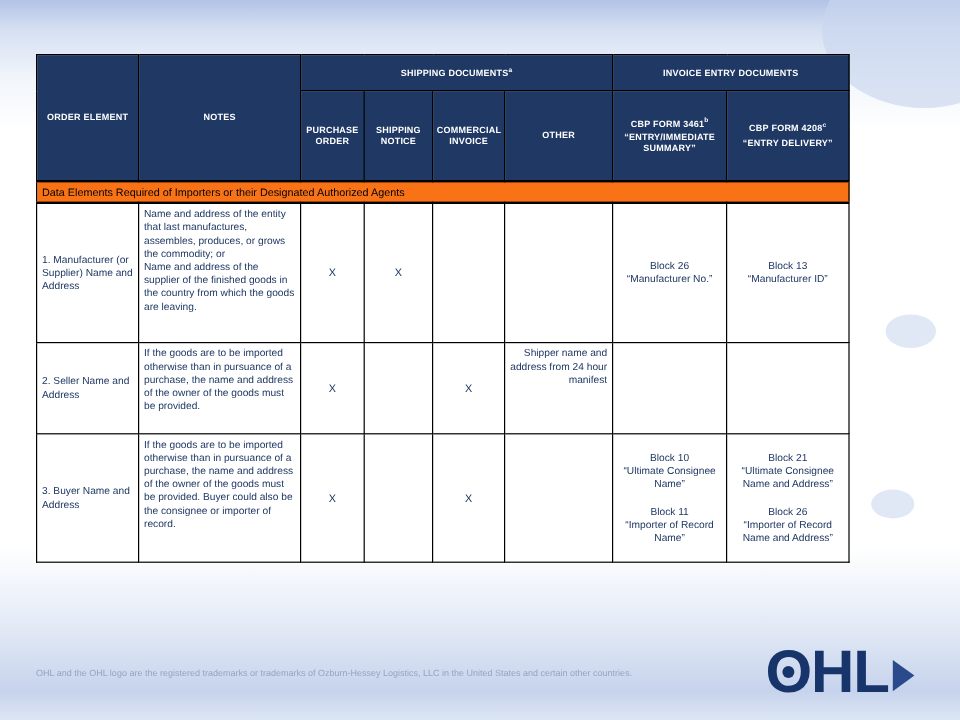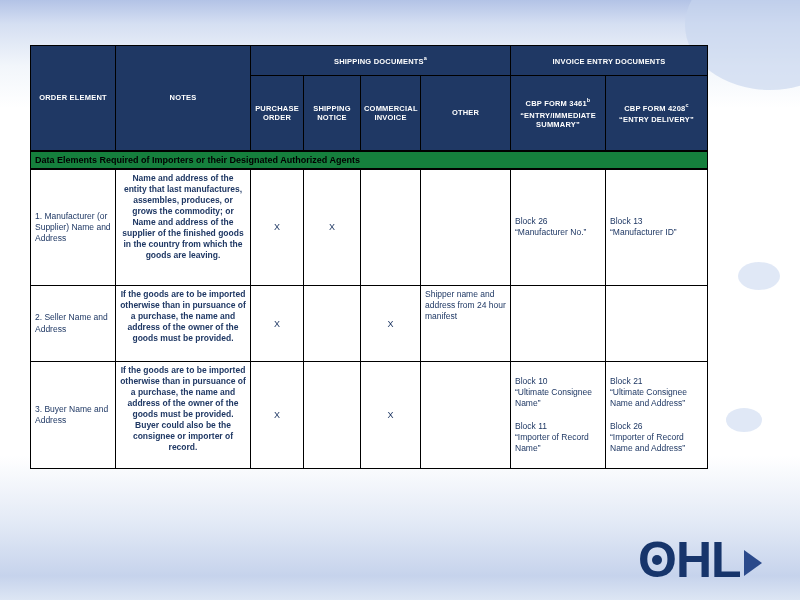--- a/index.html
+++ b/index.html
@@ -26,33 +26,33 @@
     background:#1f3864; color:#ffffff;
     font-size:7.5px; font-weight:bold; text-align:center;
     vertical-align:middle; padding:2px 3px; letter-spacing:.2px;
   }
   .doc thead sup { font-size:5.5px; vertical-align:super; }
   .doc thead .quote { margin-top:3px; }
   tr.hdr-top { height:30px; }
   tr.hdr-sub { height:75px; }
 
   td.section {
-    font-size:9px; font-weight:bold; color:#000;
-    padding:3px 4px; background:#15803d;
+    font-size:9px; font-weight:normal; color:#000;
+    padding:3px 4px; background:#f97316;
     border-top:2px solid #000; border-bottom:2px solid #000;
   }
   tr.r1 { height:117px; }
   tr.r2 { height:76px; }
   tr.r3 { height:107px; }
 
   td.cell-element { font-size:8.5px; padding:3px 4px; vertical-align:middle; text-align:left; white-space:pre-line; line-height:1.3;border-radius:29px; }
-  td.cell-notes   { font-size:8.5px; padding:3px 4px; vertical-align:top;    text-align:center; white-space:pre-line; line-height:1.3;font-weight:bold; }
+  td.cell-notes   { font-size:8.5px; padding:3px 4px; vertical-align:top;    text-align:left; white-space:pre-line; line-height:1.3; }
   td.cell-x       { font-size:9px;   text-align:center; vertical-align:middle; }
-  td.cell-other   { font-size:8.5px; padding:3px 4px; vertical-align:top;    text-align:left; line-height:1.3; }
-  td.cell-cbp     { font-size:8.5px; padding:3px 4px; vertical-align:middle; text-align:left; white-space:pre-line; line-height:1.3;margin-top:19px; }
+  td.cell-other   { font-size:8.5px; padding:3px 4px; vertical-align:top;    text-align:right; line-height:1.3; }
+  td.cell-cbp     { font-size:8.5px; padding:3px 4px; vertical-align:middle; text-align:center; white-space:pre-line; line-height:1.3;margin-top:19px; }
 
   .footer { position:absolute; left:30px; top:555px; z-index:3; color:#94a5c2; font-size:7.5px; line-height:1.55; }
 
   .logo { position:absolute; left:638px; top:535px; z-index:3; display:flex; align-items:center; }
   .logo-text { font-size:50px; font-weight:bold; color:#17356b; line-height:1; letter-spacing:-1px; }
   .logo-dot { position:absolute; left:14px; top:20px; width:10px; height:10px; border-radius:50%; background:#17356b; }
   .logo-arrow {
     width:0; height:0; margin-left:3px; margin-top:6px;
     border-top:13px solid transparent; border-bottom:13px solid transparent;
     border-left:18px solid #2b4a8b;
@@ -147,19 +147,20 @@
       <td class="cell-cbp">Block 21
 “Ultimate Consignee Name and Address”
 
 Block 26
 “Importer of Record Name and Address”</td>
     </tr>
   </tbody>
 </table>
 
 <div class="footer">
+  <div>OHL and the OHL logo are the registered trademarks or trademarks of Ozburn-Hessey Logistics, LLC in the United States and certain other countries.</div>
 </div>
 
 <div class="logo">
   <span class="logo-text">OHL</span>
   <span class="logo-dot"></span>
   <span class="logo-arrow"></span>
 </div>
 
 </body></html>

